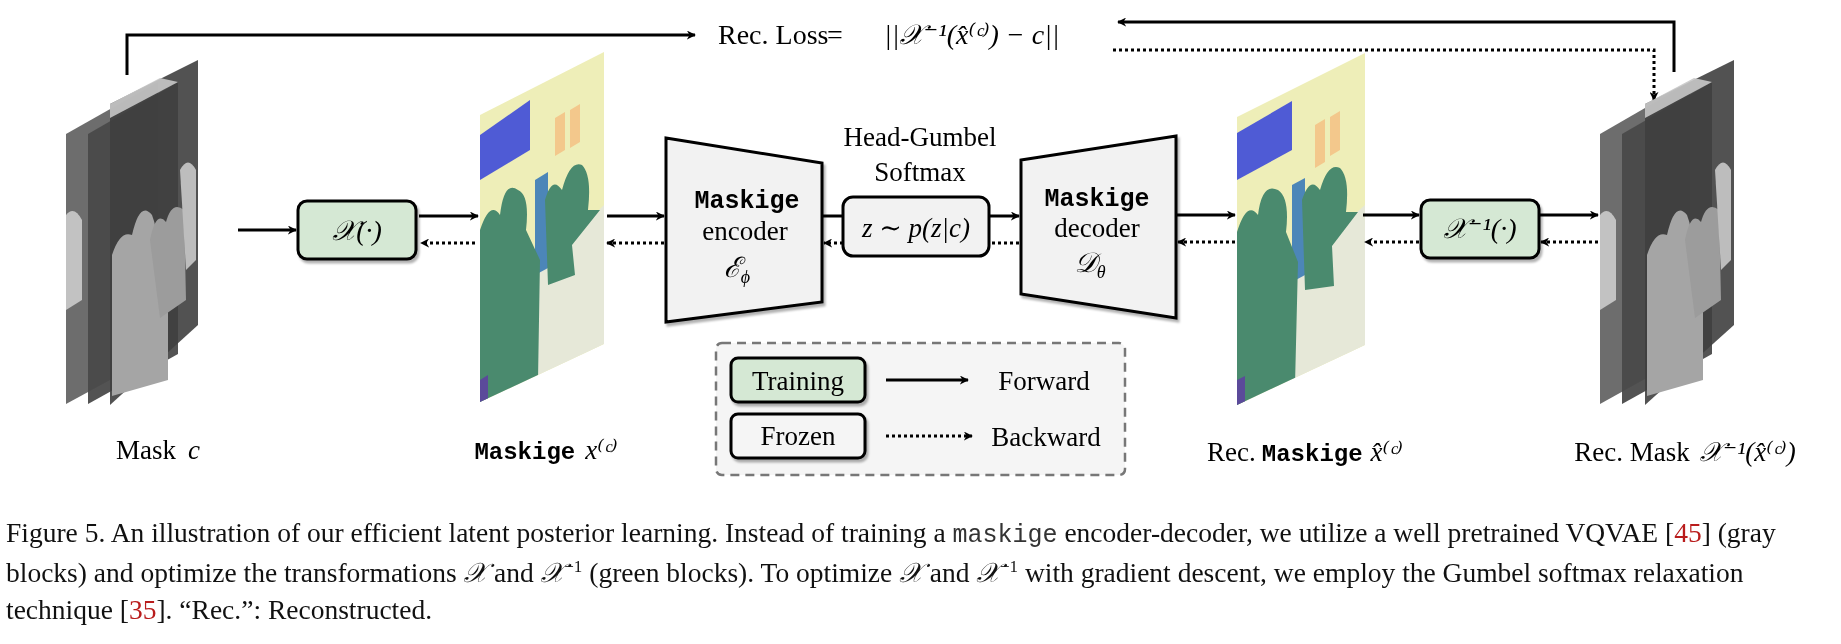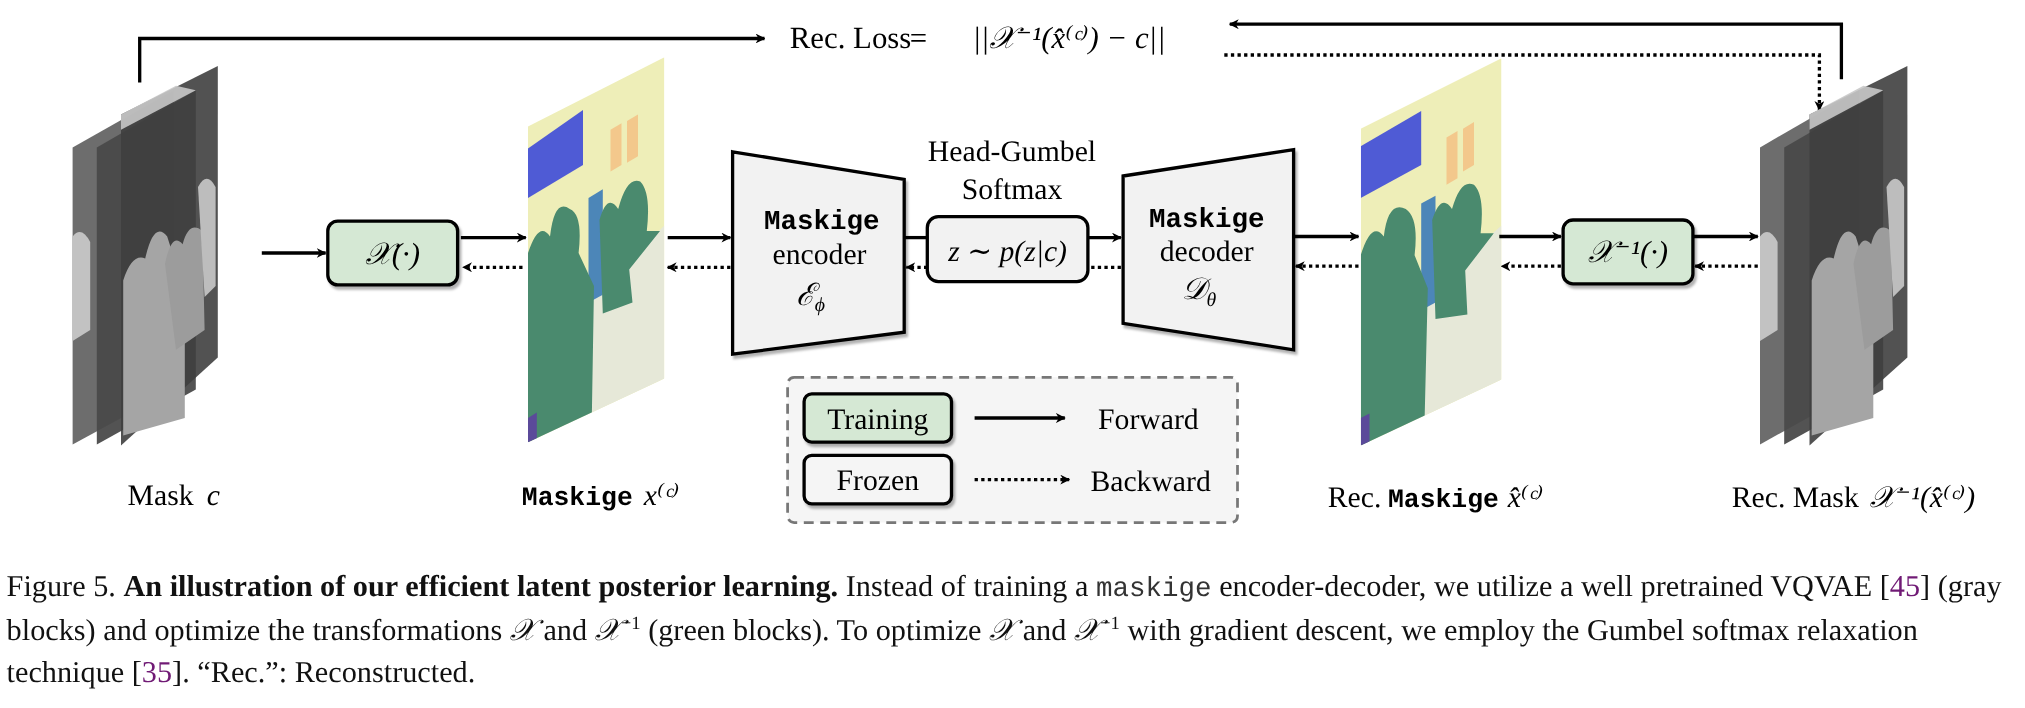--- a/index.html
+++ b/index.html
@@ -2,22 +2,22 @@
 <html><head>
 <meta charset="utf-8">
 <style>
   html, body { margin: 0; padding: 0; background: #ffffff; }
   body { width: 1841px; height: 644px; position: relative; overflow: hidden;
          font-family: "Liberation Serif", "DejaVu Serif", serif; color: #111; }
   #fig { position: absolute; left: 0; top: 0; }
   .mono { font-family: "Liberation Mono", "DejaVu Sans Mono", monospace; font-weight: bold; }
   .caption { position: absolute; left: 6px; top: 514px; width: 1830px;
              font-size: 27.5px; line-height: 37px; color: #111; }
-  .caption b { font-weight: bold; margin-top: 20px; }
-  .caption .cite { color: #701a75; }
+  .caption b { font-weight: normal; margin-top: 20px; }
+  .caption .cite { color: #b91c1c; }
   .caption .tt { font-family: "Liberation Mono", "DejaVu Sans Mono", monospace; font-size: 25px; color: #333; }
   .caption .mathx { font-style: italic; font-family: "DejaVu Serif", serif; }
   .caption sup { font-size: 17px; line-height: 0; }
 </style>
 </head>
 <body>
 
 <svg id="fig" width="1841" height="500" viewBox="0 0 1841 500" xmlns="http://www.w3.org/2000/svg">
   <defs>
     <marker id="ah" viewBox="0 0 10 10" refX="9" refY="5" markerWidth="9" markerHeight="9" orient="auto-start-reverse" markerUnits="userSpaceOnUse">

